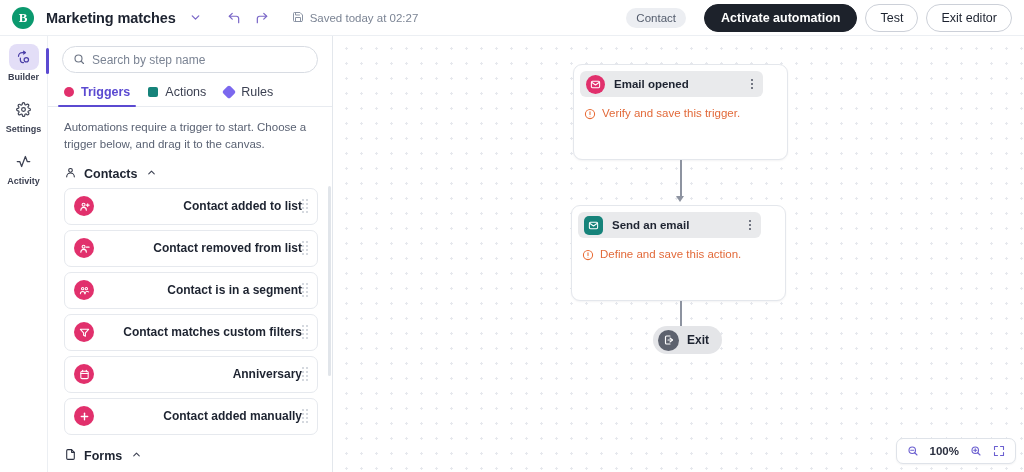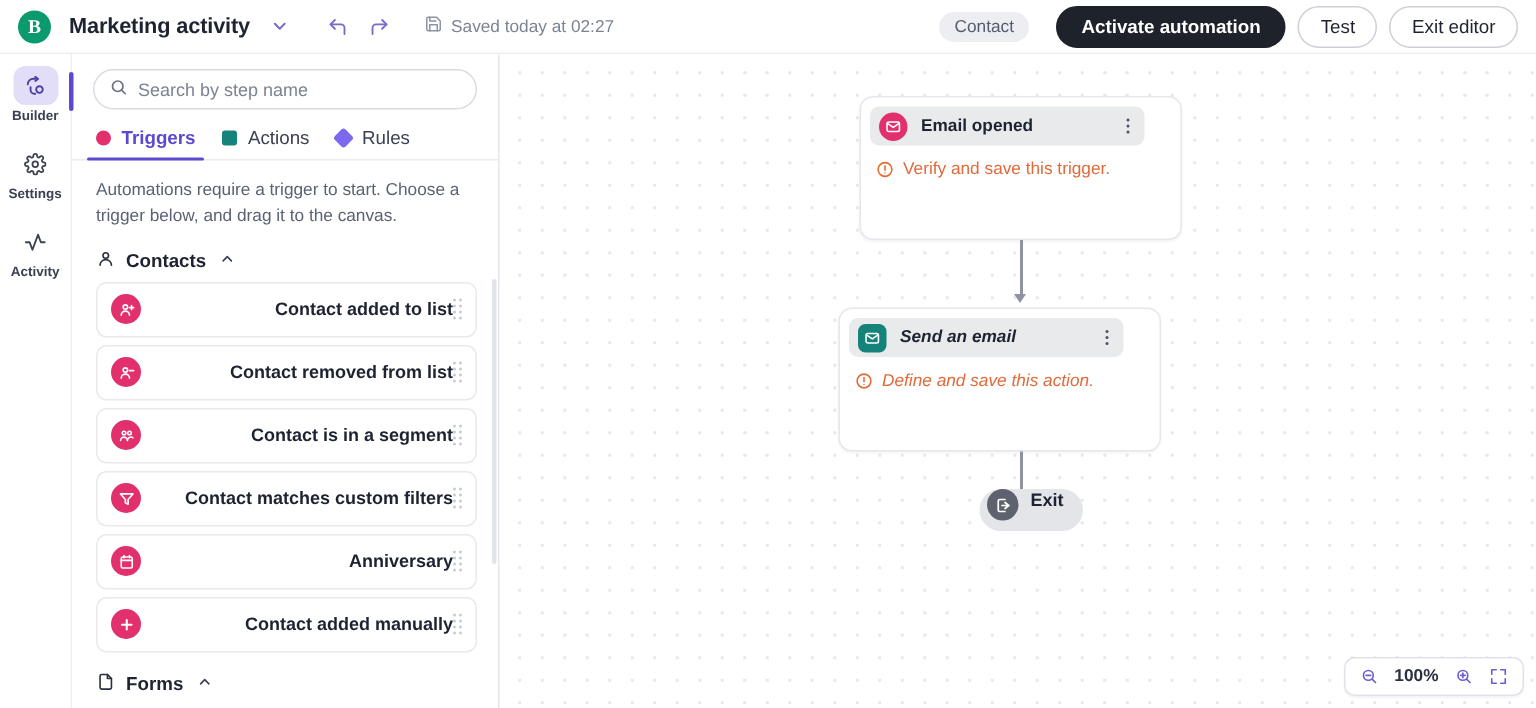--- a/index.html
+++ b/index.html
@@ -178,21 +178,21 @@
   .warn-text { font-size: 11.5px; color: #e26a3a; line-height: 1.3; }
 
   .connector { position: absolute; width: 1.5px; background: #8d93a0; }
   .arrow {
     position: absolute; width: 0; height: 0;
     border-left: 4.5px solid transparent; border-right: 4.5px solid transparent;
     border-top: 6px solid #8d93a0;
   }
   .exit-pill {
     position: absolute; background: #e4e5e8; border-radius: 16px; height: 28px;
-    display: flex; gap: 8px; padding: 0 13px 0 5px;
+    display: flex; align-items: center; gap: 8px; padding: 0 13px 0 5px;
   }
   .exit-ico {
     width: 21px; height: 21px; border-radius: 50%; background: #5d626e;
     display: flex; align-items: center; justify-content: center; color: #fff;
   }
   .exit-label { font-size: 12px; font-weight: bold; color: #1d2330; }
 
   .zoombar {
     position: absolute; right: 8px; bottom: 8px; height: 26px;
     background: #fff; border: 1px solid #dfe3e9; border-radius: 7px;
@@ -202,21 +202,21 @@
   .zoombar .zi { color: #6b5fd0; display: flex; align-items: center; }
   .zoom-pct { font-size: 11.5px; color: #2b3040; font-weight: bold; }
 </style>
 </head>
 <body>
 
 <div class="app">
 
   <div class="topbar">
     <div class="logo">B</div>
-    <div class="doc-title">Marketing activity</div>
+    <div class="doc-title">Marketing matches</div>
 
     <div class="icon-btn chev">
       <svg width="13" height="13" viewBox="0 0 24 24" fill="none" stroke="currentColor" stroke-width="2.4" stroke-linecap="round" stroke-linejoin="round">
           <polyline points="6 9 12 15 18 9"></polyline>
         </svg>
     </div>
     <div class="icon-btn undo">
       <svg width="14" height="14" viewBox="0 0 24 24" fill="none" stroke="currentColor" stroke-width="2.1" stroke-linecap="round" stroke-linejoin="round">
           <polyline points="9 14 4 9 9 4"></polyline>
           <path d="M20 20v-7a4 4 0 0 0-4-4H4"></path>
@@ -498,21 +498,21 @@
               <circle cx="12" cy="16.5" r="0.9" fill="currentColor" stroke="none"></circle>
             </svg>
         </span>
         <span class="warn-text">Verify and save this trigger.</span>
       </div>
     </div>
 
     <div class="connector" style="left:346px; top:124px; height:38px;"></div>
     <div class="arrow" style="left:342px; top:160px;"></div>
 
-    <div class="node" style="left:225px; top:169px; height:96px;font-style:italic;">
+    <div class="node" style="left:237px; top:169px; height:96px;">
       <div class="node-head">
         <div class="node-ico action">
           <svg width="11" height="11" viewBox="0 0 24 24" fill="none" stroke="currentColor" stroke-width="2.3" stroke-linecap="round" stroke-linejoin="round">
               <rect x="3" y="5" width="18" height="14" rx="2.5"></rect>
               <polyline points="3.5 7 12 13 20.5 7"></polyline>
             </svg>
         </div>
         <div class="node-title">Send an email</div>
         <div class="kebab">
             <i></i>

